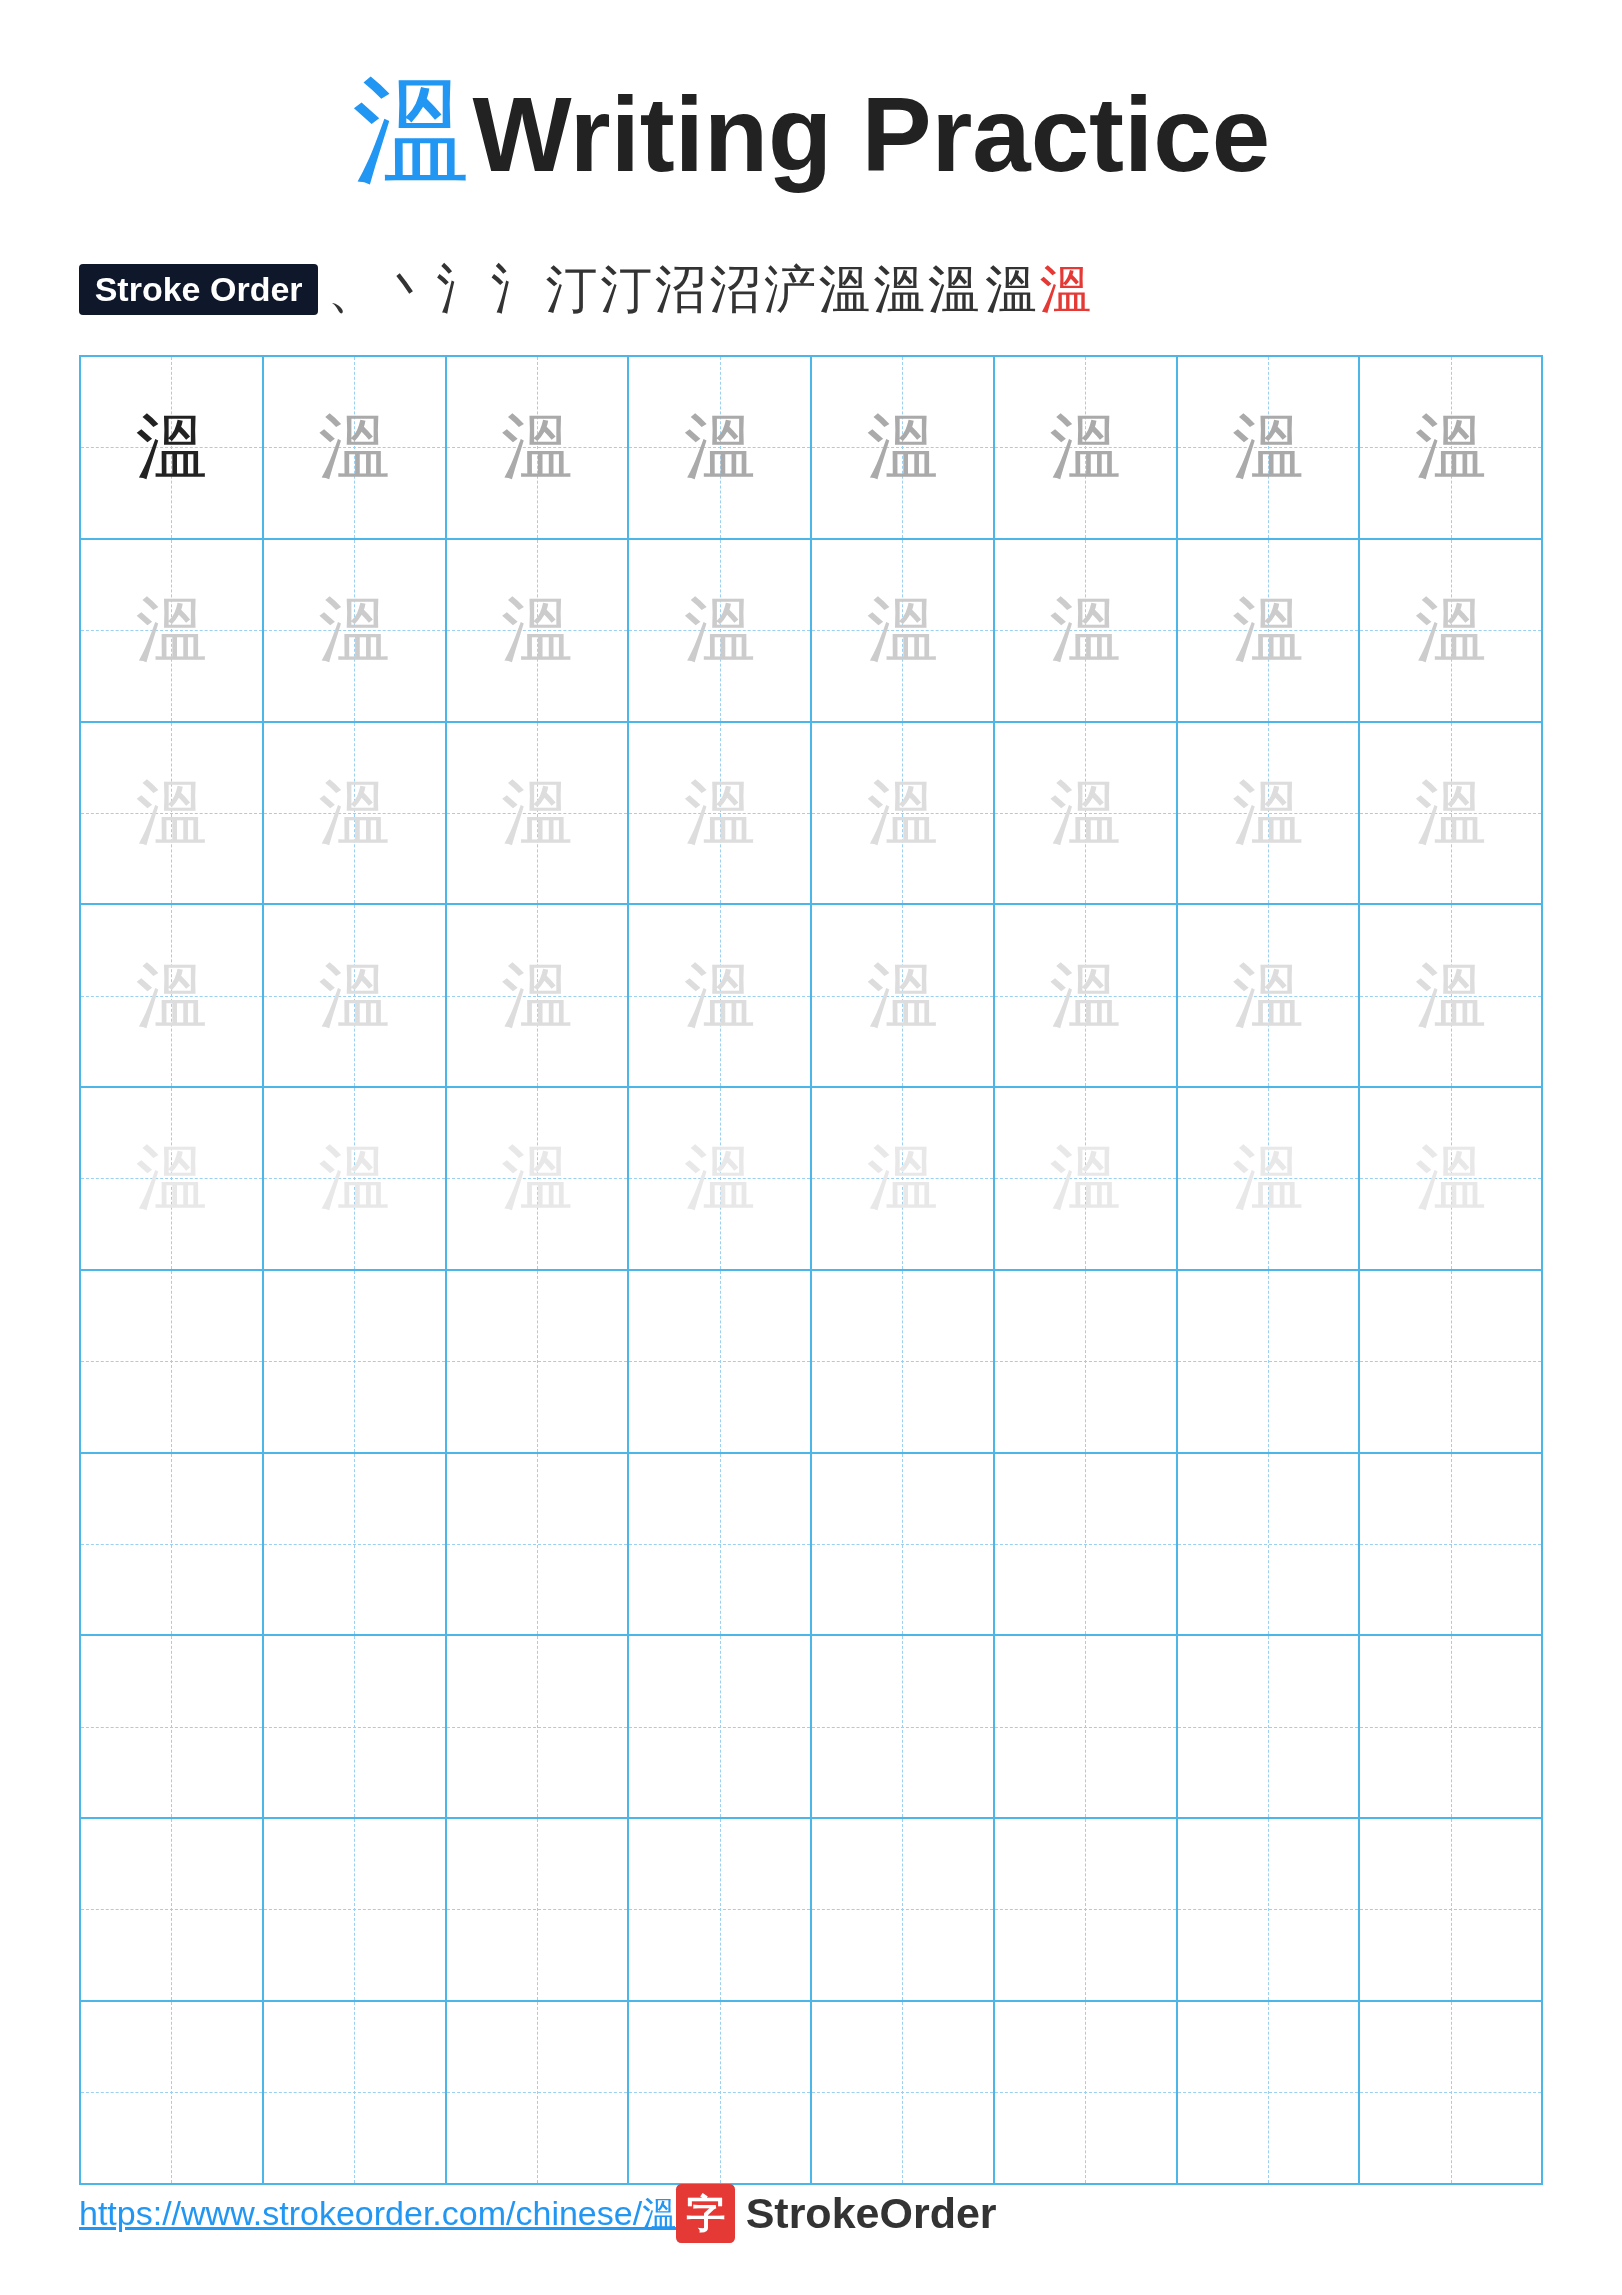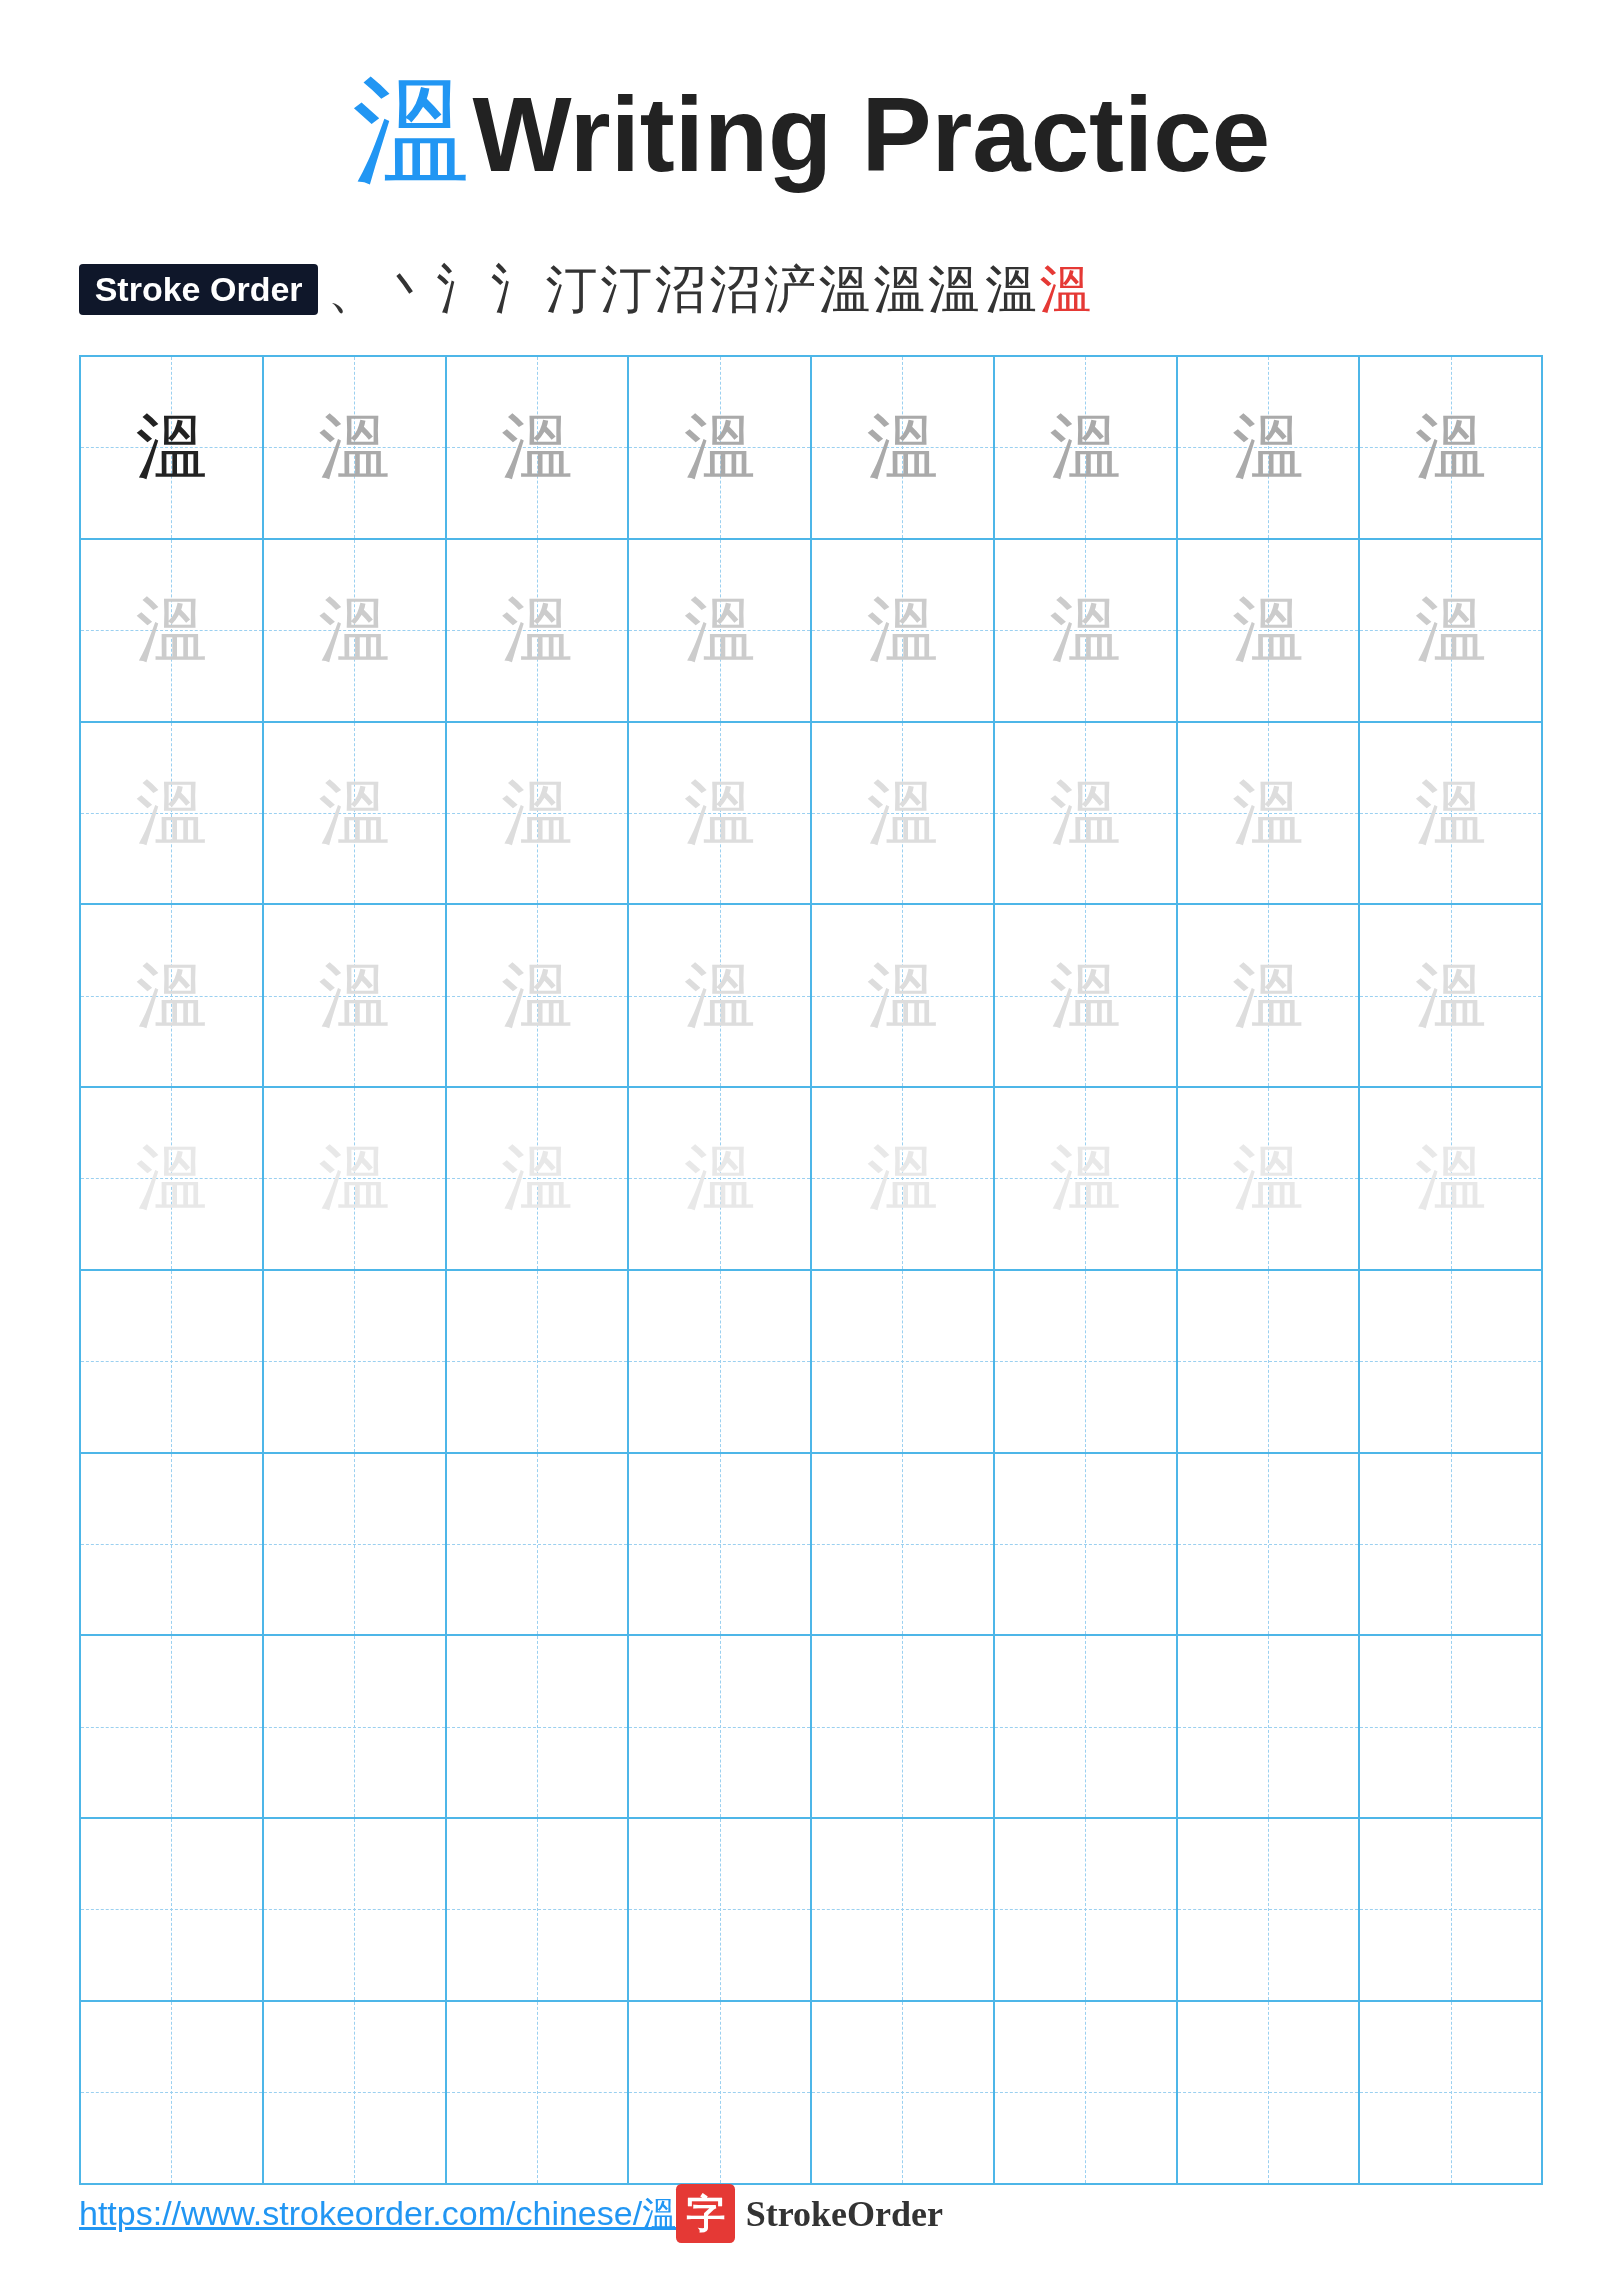--- a/index.html
+++ b/index.html
@@ -178,24 +178,24 @@
       font-size: 39px;
       display: flex;
       align-items: center;
       justify-content: center;
       font-family: serif;
       font-weight: bold;
       border-radius: 5.2px;
     }
 
     .footer-logo-text {
-      font-size: 36px;
+      font-size: 43px;
       font-weight: bold;
       color: #333;
-      font-family: Liberation Serif, serif;
+      font-family: Liberation Sans, sans-serif;
     }
   </style>
 </head>
 <body>
 
 <div class="page">
 
   <div class="title-section">
     <span class="title-char">溫</span>
     <span class="title-text">Writing Practice</span>

